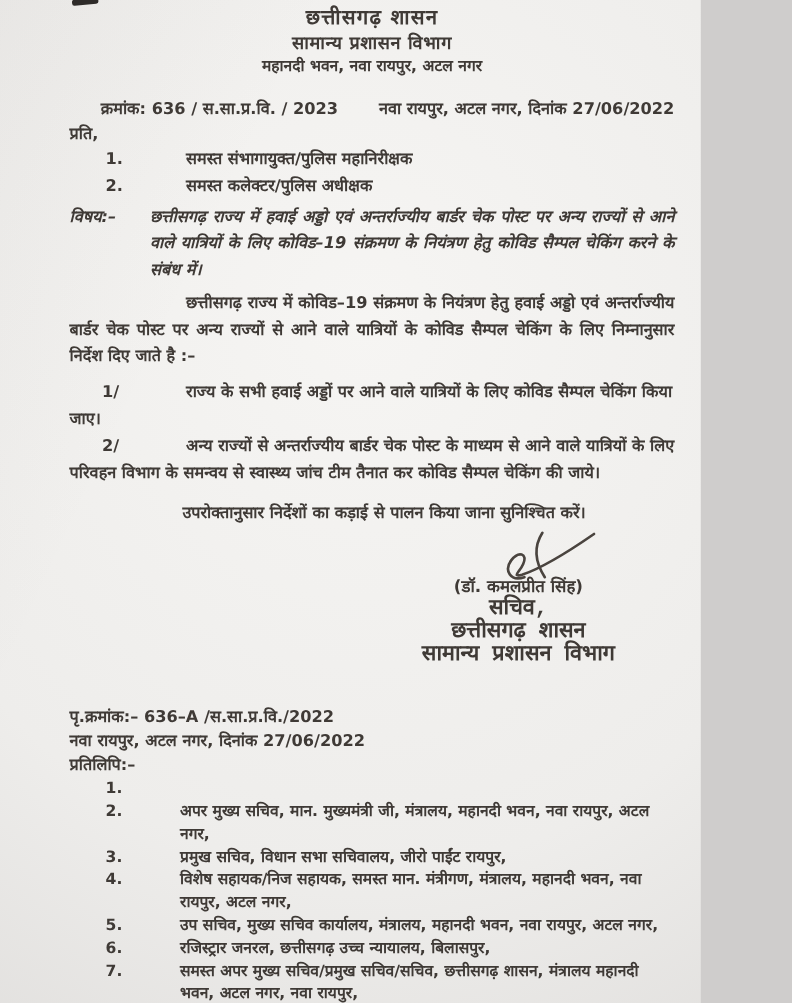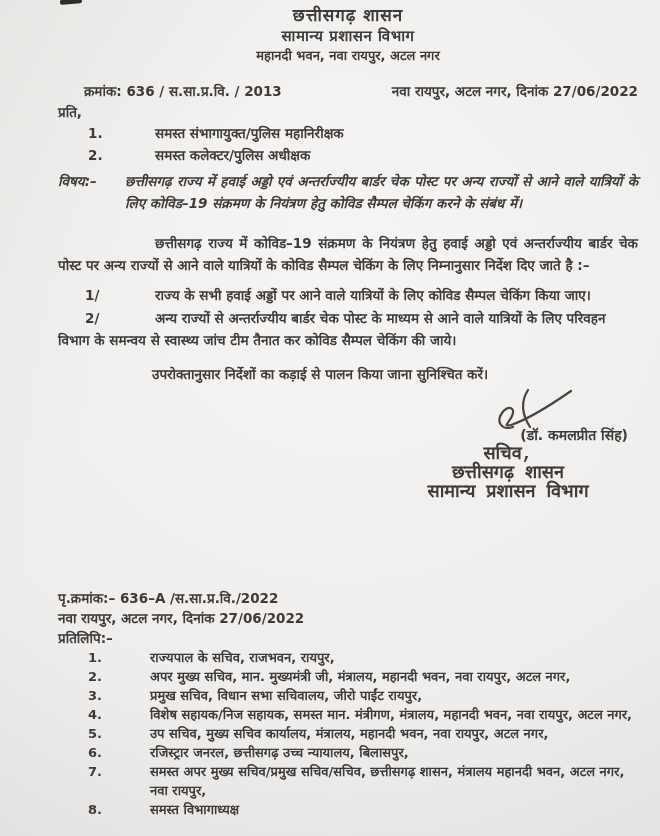--- a/index.html
+++ b/index.html
@@ -1,17 +1,17 @@
 <!DOCTYPE html>
 <html><head>
 <meta charset="utf-8">
 <style>
   html,body{margin:0;padding:0;background:#cfcdcc;}
   .page{
-    position:relative;width:660px;height:836px;overflow:hidden;
+    position:relative;width:584px;height:836px;overflow:hidden;
     background:
       linear-gradient(115deg, rgba(110,100,95,0.05) 0%, rgba(0,0,0,0) 28%),
       radial-gradient(130% 100% at 52% 32%, #f6f5f3 0%, #eeedeb 55%, #dad8d6 100%);
     color:#3f3a36;
     font:700 13.5px/22px "DejaVu Sans", sans-serif;
   }
   .content{padding:4px 22px 0 58px;}
   .center{text-align:center;}
   .h1{font-size:17px;line-height:22px;letter-spacing:1px;}
   .h2{font-size:15px;line-height:20px;letter-spacing:0.5px;}
@@ -19,48 +19,48 @@
   .scan-mark{position:absolute;left:60px;top:-1px;width:22px;height:5px;
     background:#2e2b29;border-radius:2px;transform:rotate(-5deg);}
   .ref-row{display:flex;justify-content:space-between;margin-top:14px;}
   .ref-row .left{margin-left:26px;}
   .to-label{line-height:20px;}
   .addr-row{display:grid;grid-template-columns:97px 1fr;line-height:22px;}
   .addr-row .num{padding-left:30px;}
   .subject{display:grid;grid-template-columns:67px 1fr;margin-top:4px;font-style:italic;}
   .subject .text{text-align:justify;}
   .divider{text-align:center;line-height:18px;letter-spacing:1px;}
-  .intro{margin:18px 0 0 0;text-indent:97px;text-align:justify;}
+  .intro{margin:6px 0 0 0;text-indent:97px;text-align:justify;}
   .point{margin:8px 0 0 0;}
   .point + .point{margin-top:1px;}
   .pnum{display:inline-block;box-sizing:border-box;width:97px;padding-left:27px;}
   .closing{margin:12px 0 0 94px;}
   .sign{width:240px;margin:2px 10px 0 auto;text-align:center;}
   .sign svg{display:block;margin:0 0 -8px 90px;}
-  .sign .name{font-size:14px;line-height:20px;text-align:right;}
+  .sign .name{font-size:14px;line-height:20px;}
   .sign .line{font-size:18px;line-height:19px;font-family:Liberation Mono, monospace;}
   .endorsement{position:absolute;left:58px;right:22px;top:588px;}
   .e-ref{display:flex;justify-content:space-between;line-height:20px;flex-direction:column;}
   .copy-label{line-height:20px;}
   .copy-row{display:grid;grid-template-columns:92px 1fr;font-size:13px;line-height:19px;}
   .copy-row .num{padding-left:30px;}
 </style>
 </head>
 <body>
 
 <div class="page">
   <div class="scan-mark"></div>
 
   <div class="content">
     <div class="center h1">छत्तीसगढ़ शासन</div>
     <div class="center h2">सामान्य प्रशासन विभाग</div>
     <div class="center h3">महानदी भवन, नवा रायपुर, अटल नगर</div>
 
     <div class="ref-row">
-      <span class="left">क्रमांक: 636 / स.सा.प्र.वि. / 2013</span>
+      <span class="left">क्रमांक: 636 / स.सा.प्र.वि. / 2023</span>
       <span>नवा रायपुर, अटल नगर, दिनांक 27/06/2022</span>
     </div>
 
     <div class="to-label">प्रति,</div>
 
     <div>
 
         <div class="addr-row">
           <span class="num">1.</span>
           <span>समस्त संभागायुक्त/पुलिस महानिरीक्षक</span>
@@ -107,21 +107,20 @@
     <div class="e-ref">
       <span>पृ.क्रमांक:– 636–A /स.सा.प्र.वि./2022</span>
       <span>नवा रायपुर, अटल नगर, दिनांक 27/06/2022</span>
     </div>
     <div class="copy-label">प्रतिलिपि:–</div>
 
     <div>
 
         <div class="copy-row">
           <span class="num">1.</span>
-          <span>राज्यपाल के सचिव, राजभवन, रायपुर,</span>
         </div>
 
         <div class="copy-row">
           <span class="num">2.</span>
           <span>अपर मुख्य सचिव, मान. मुख्यमंत्री जी, मंत्रालय, महानदी भवन, नवा रायपुर, अटल नगर,</span>
         </div>
 
         <div class="copy-row">
           <span class="num">3.</span>
           <span>प्रमुख सचिव, विधान सभा सचिवालय, जीरो पाईंट रायपुर,</span>

